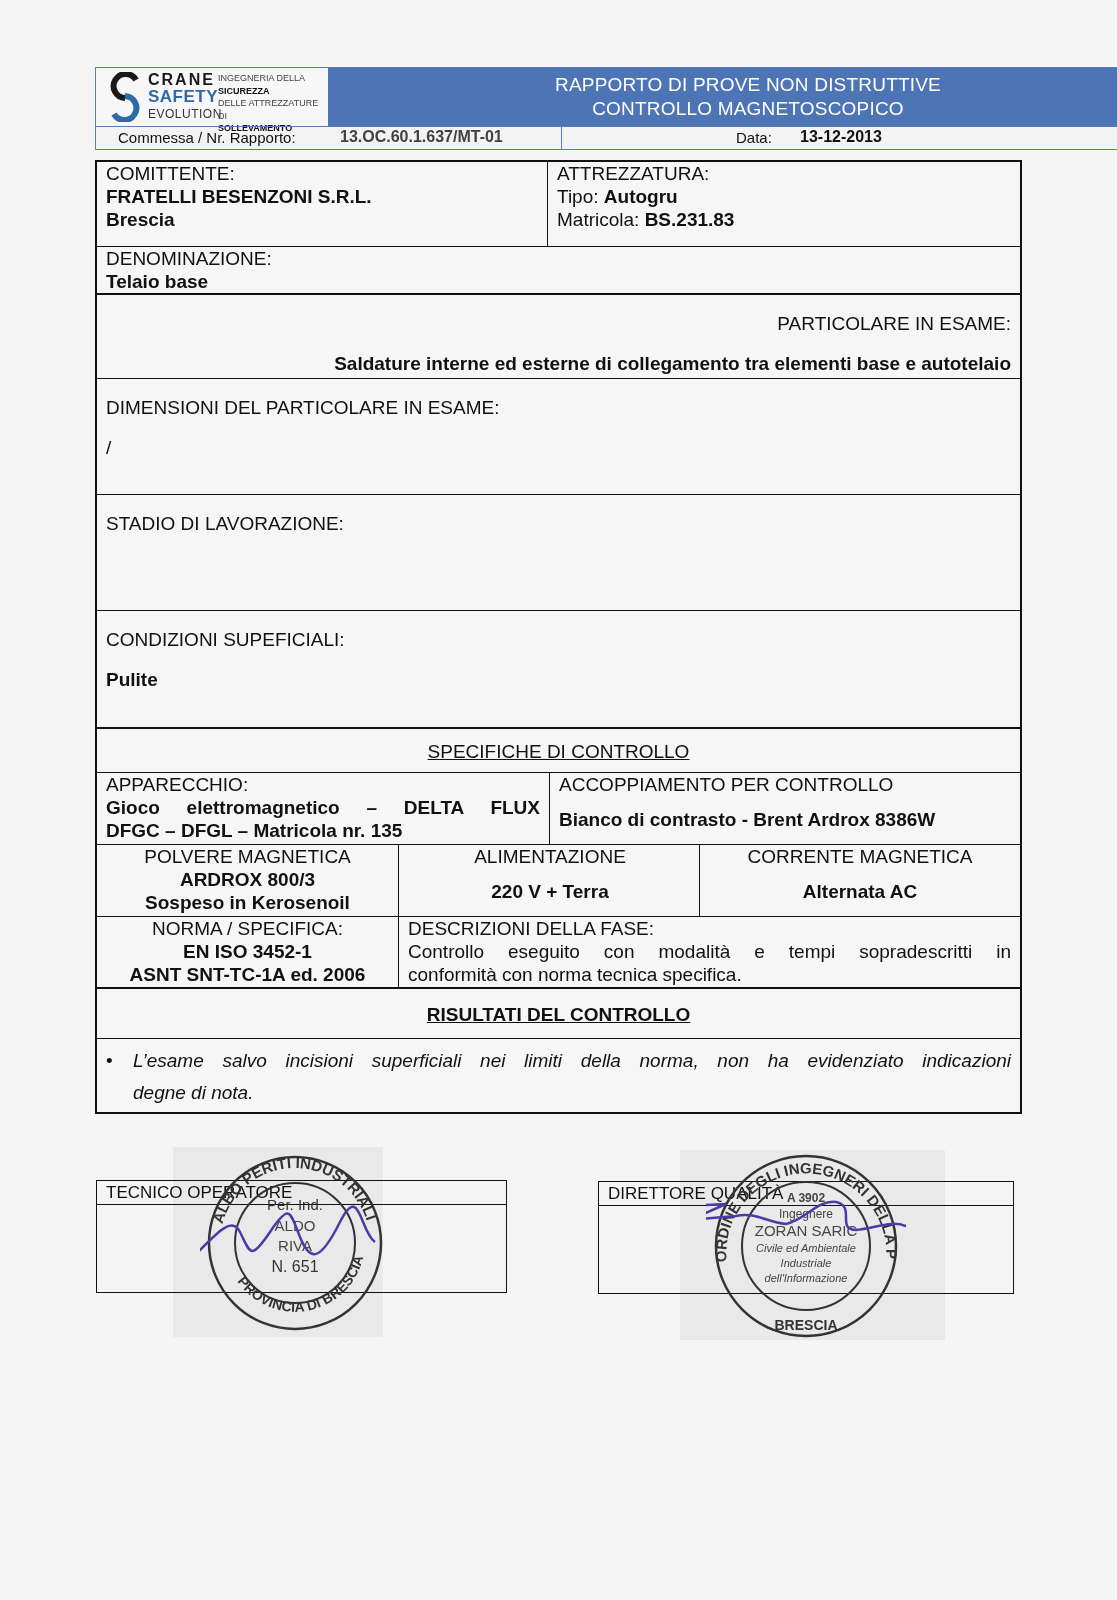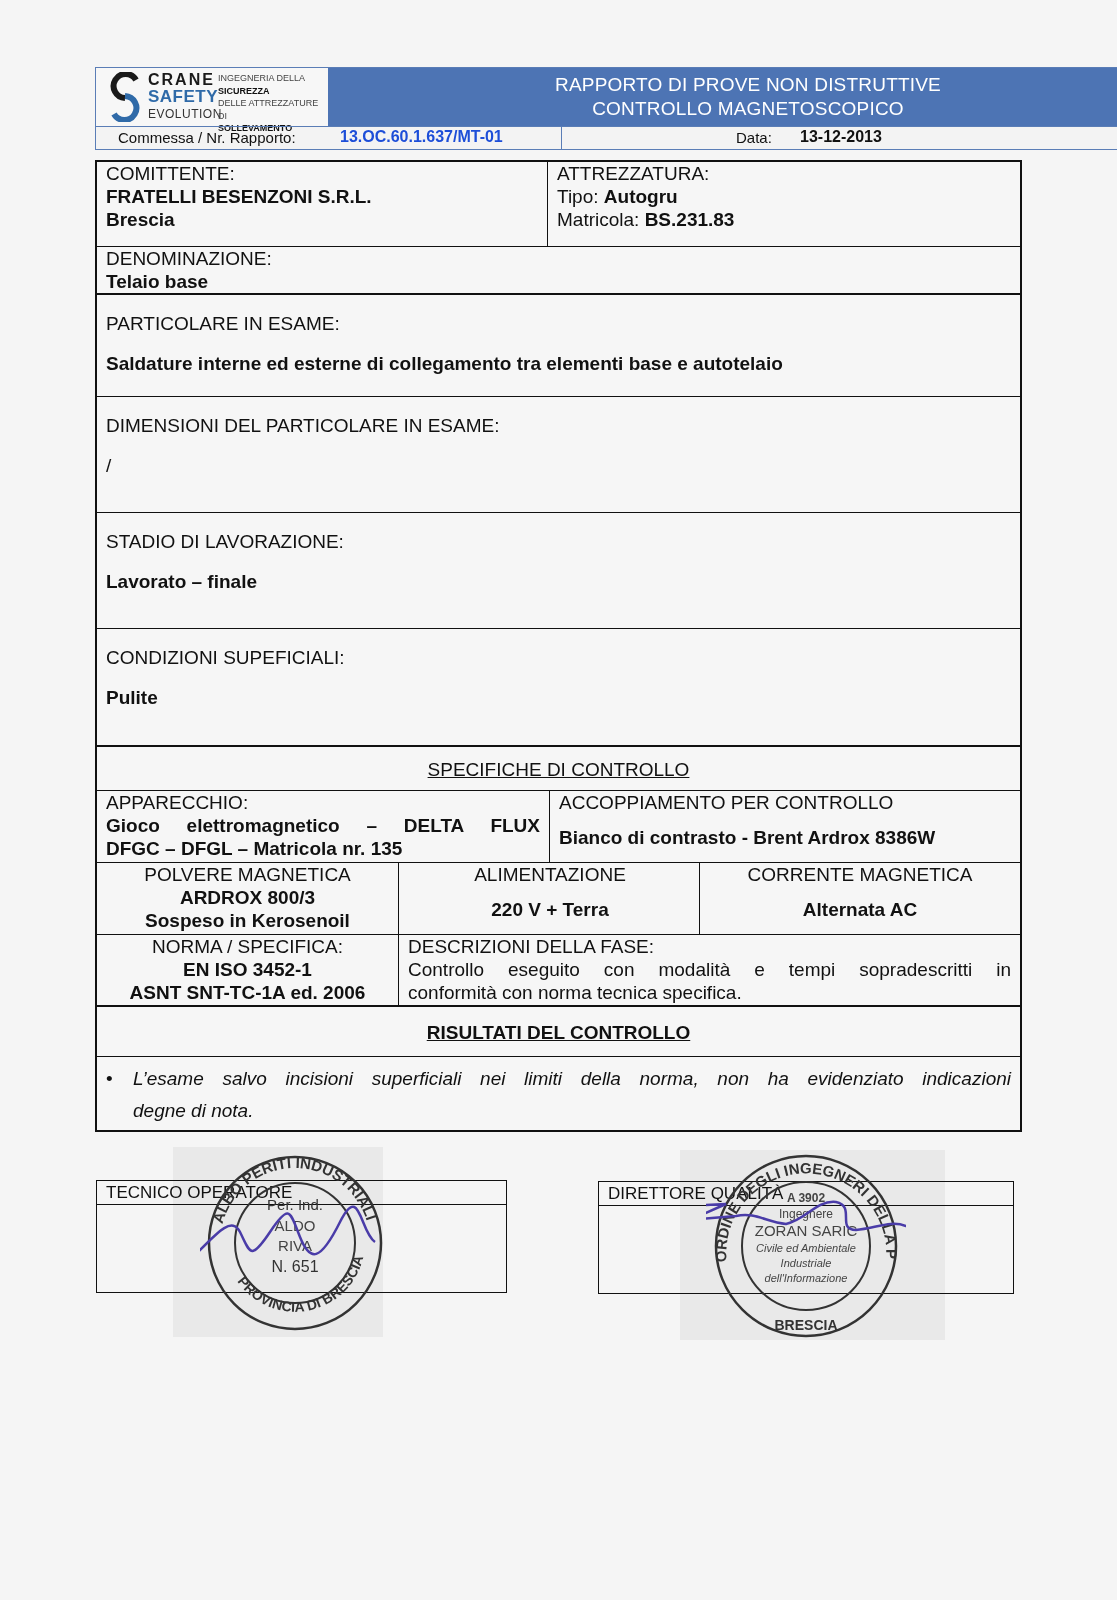--- a/index.html
+++ b/index.html
@@ -5,21 +5,21 @@
   * { box-sizing: border-box; margin: 0; padding: 0; }
   html, body { width: 1117px; height: 1600px; background: #f5f5f5; }
   body { position: relative; font-family: "Liberation Sans", sans-serif; color: #111; overflow: hidden; }
 
   
   .hdr { position: absolute; left: 95px; top: 67px; width: 1074px; height: 83px; border: 1.5px solid #5a7db6; background: #f3f3f3; }
   .hdr-logo { position: absolute; left: 0; top: 0; width: 232px; height: 58px; background: #f7f7f7; }
   .hdr-title { position: absolute; left: 232px; top: 0; right: 0; height: 58px; background: #4d74b4; color: #fff; text-align: center; font-size: 19px; line-height: 24px; padding-top: 5px; letter-spacing: 0.2px; }
   .hdr-row { position: absolute; left: 0; top: 58px; right: 0; height: 23px; border-top: 1.5px solid #5a7db6; font-size: 15px; }
   .hdr-row .lbl1 { position: absolute; left: 22px; top: 2px; }
-  .hdr-row .val1 { position: absolute; left: 244px; top: 1px; color: #1d4ed8; font-weight: bold; font-size: 16px; }
+  .hdr-row .val1 { position: absolute; left: 244px; top: 1px; color: #404040; font-weight: bold; font-size: 16px; }
   .hdr-row .sep { position: absolute; left: 465px; top: 0; bottom: 0; border-left: 1.5px solid #5a7db6; }
   .hdr-row .lbl2 { position: absolute; left: 640px; top: 2px; }
   .hdr-row .val2 { position: absolute; left: 704px; top: 1px; font-weight: bold; font-size: 16px; }
 
   .logo-mark { position: absolute; left: 12px; top: 4px; width: 34px; height: 50px; }
   .logo-crane { position: absolute; left: 52px; top: 3px; font-weight: bold; font-size: 16px; letter-spacing: 2px; color: #1a1a1a; }
   .logo-safety { position: absolute; left: 52px; top: 19px; font-weight: bold; font-size: 17px; color: #2f6aa8; letter-spacing: 0.5px; }
   .logo-evo { position: absolute; left: 52px; top: 39px; font-size: 12px; color: #333; letter-spacing: 0.5px; }
   .logo-tag { position: absolute; left: 122px; top: 4px; font-size: 9px; line-height: 12.5px; color: #444; }
   .logo-tag b { color: #111; }
@@ -92,38 +92,37 @@
     </div>
   </div>
 
   <div class="row thick" style="height:48px;">
     <div class="cell">
       <div>DENOMINAZIONE:</div>
       <div class="b">Telaio base</div>
     </div>
   </div>
 
-  <div class="row big" style="height:102px;">
+  <div class="row big" style="height:84px;text-align:right;">
     <div class="cell">
       <span class="lbl">PARTICOLARE IN ESAME:</span>
       <span class="b">Saldature interne ed esterne di collegamento tra elementi base e autotelaio</span>
     </div>
   </div>
 
   <div class="row big" style="height:116px;">
     <div class="cell">
       <span class="lbl">DIMENSIONI DEL PARTICOLARE IN ESAME:</span>
       <span class="b" style="font-weight:normal;">/</span>
     </div>
   </div>
 
   <div class="row big" style="height:116px;">
     <div class="cell">
       <span class="lbl">STADIO DI LAVORAZIONE:</span>
-      <span class="b">Lavorato – finale</span>
     </div>
   </div>
 
   <div class="row big thick" style="height:118px;">
     <div class="cell">
       <span class="lbl">CONDIZIONI SUPEFICIALI:</span>
       <span class="b">Pulite</span>
     </div>
   </div>
 

